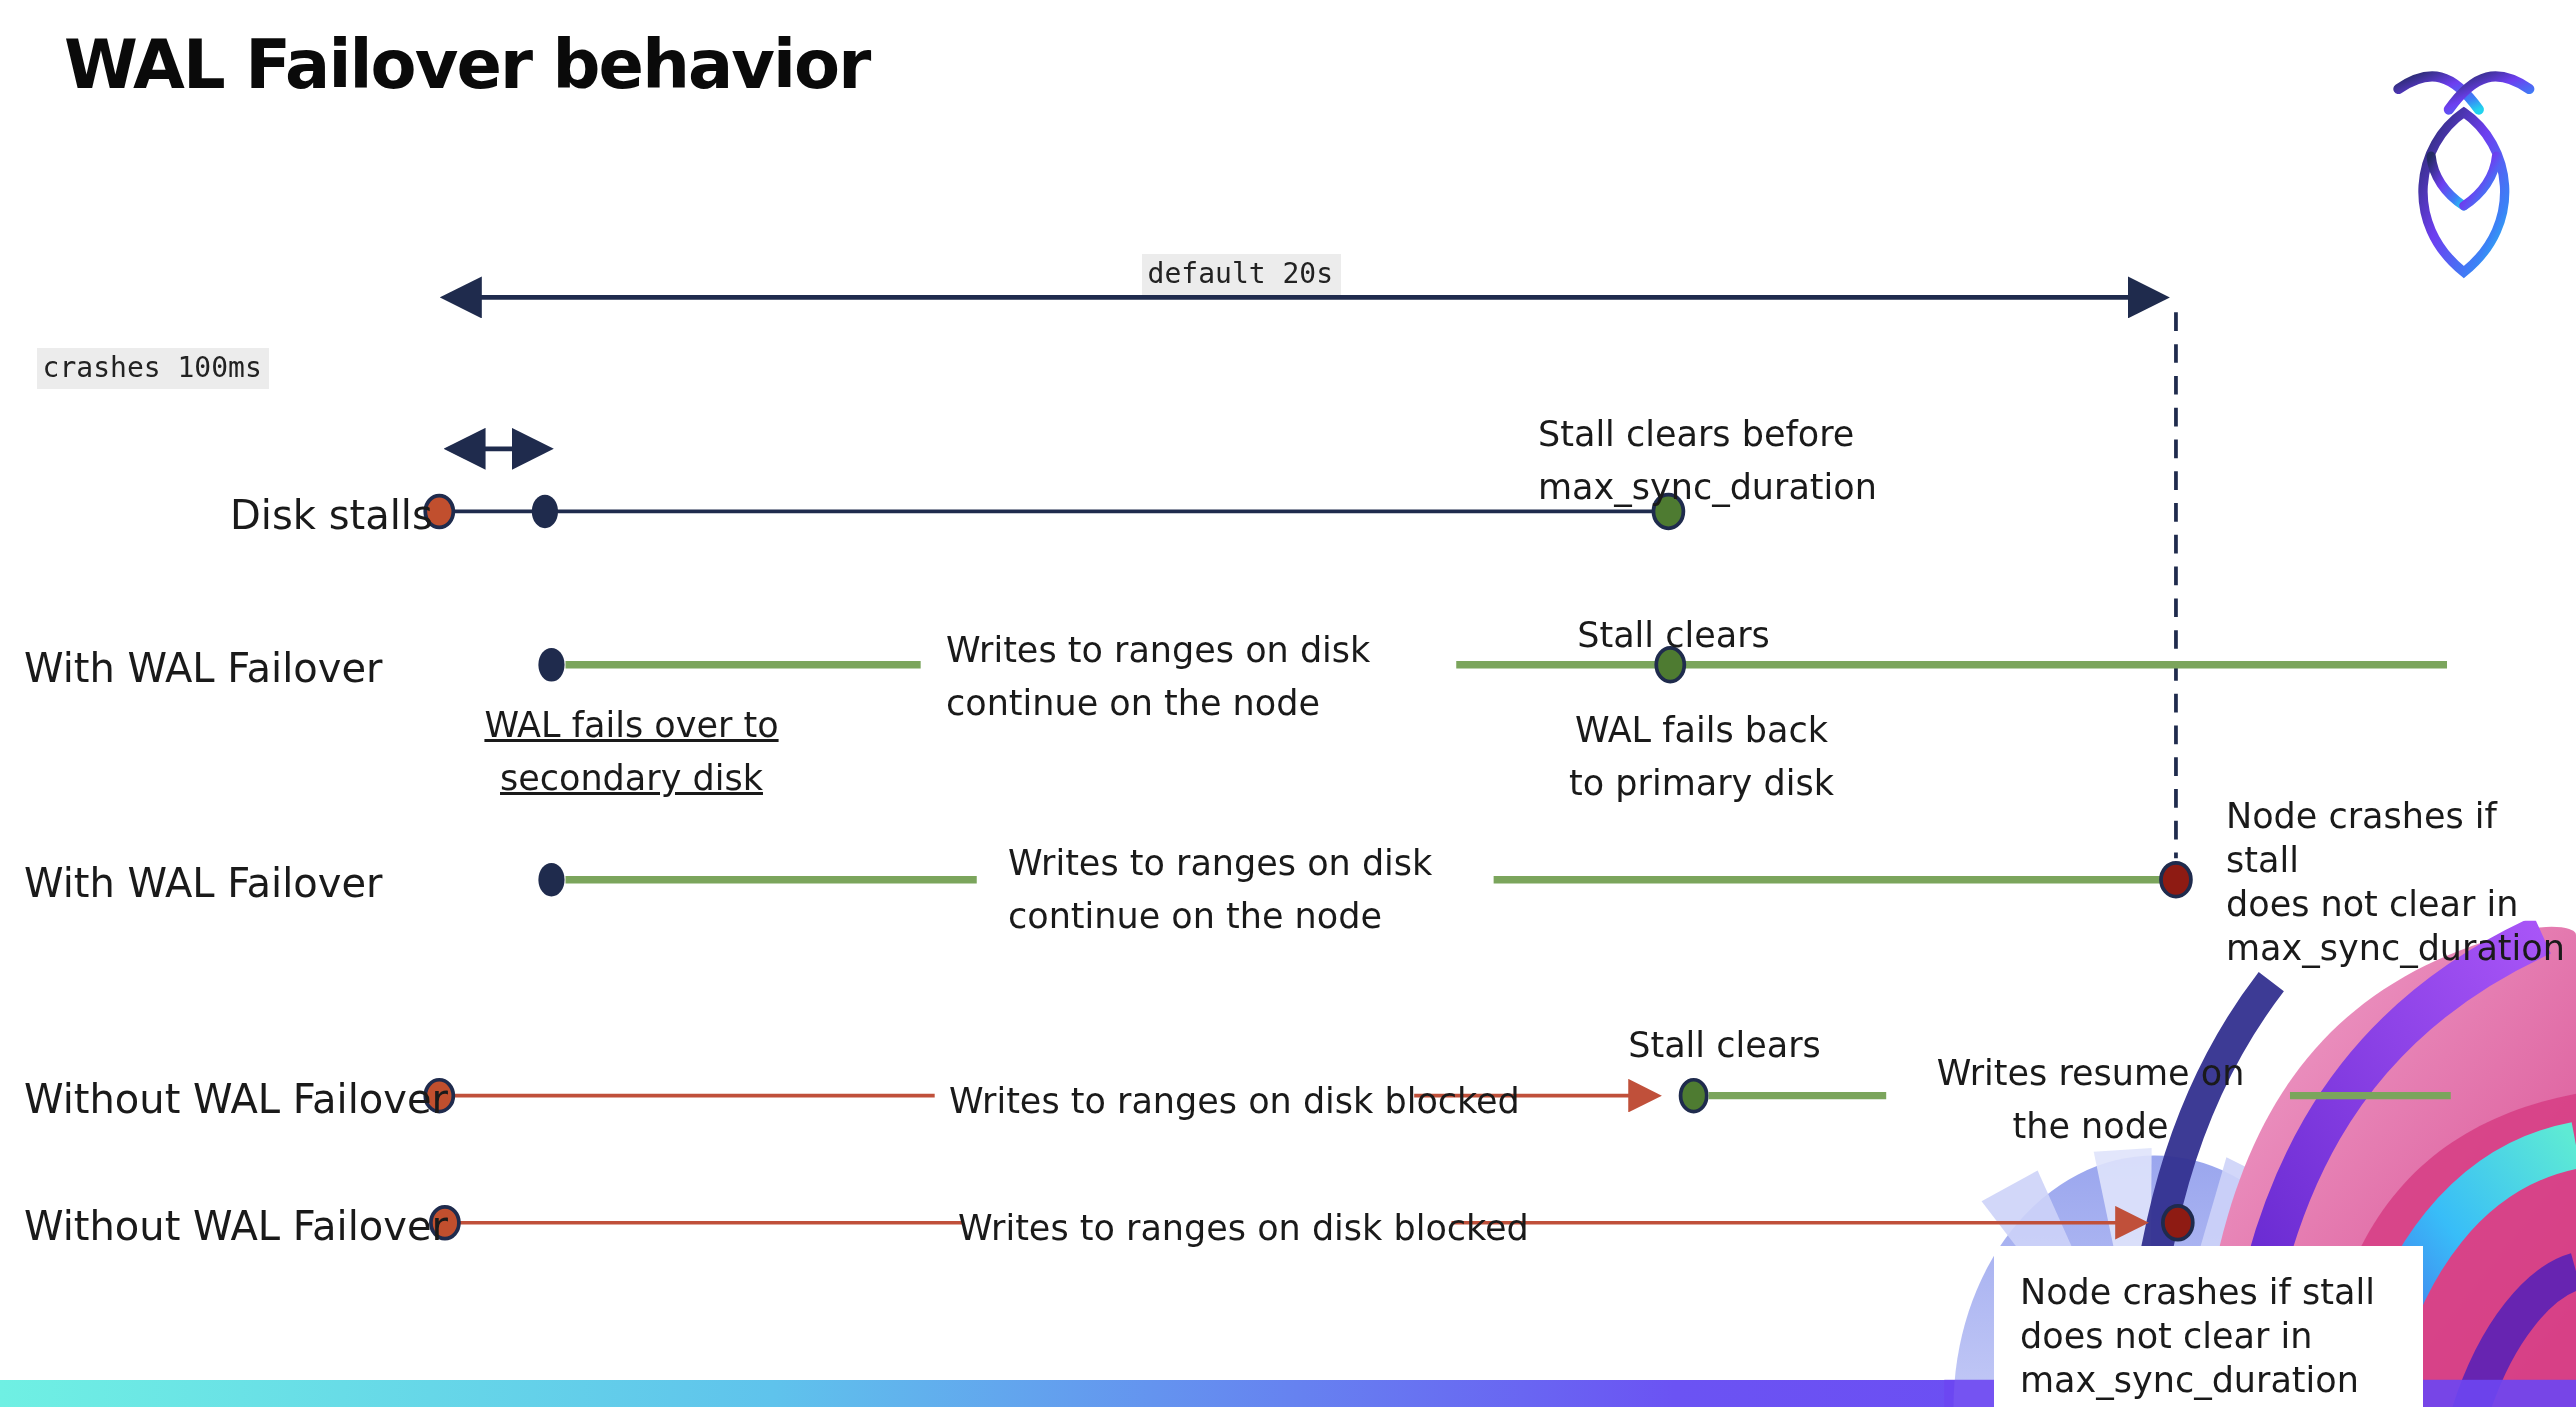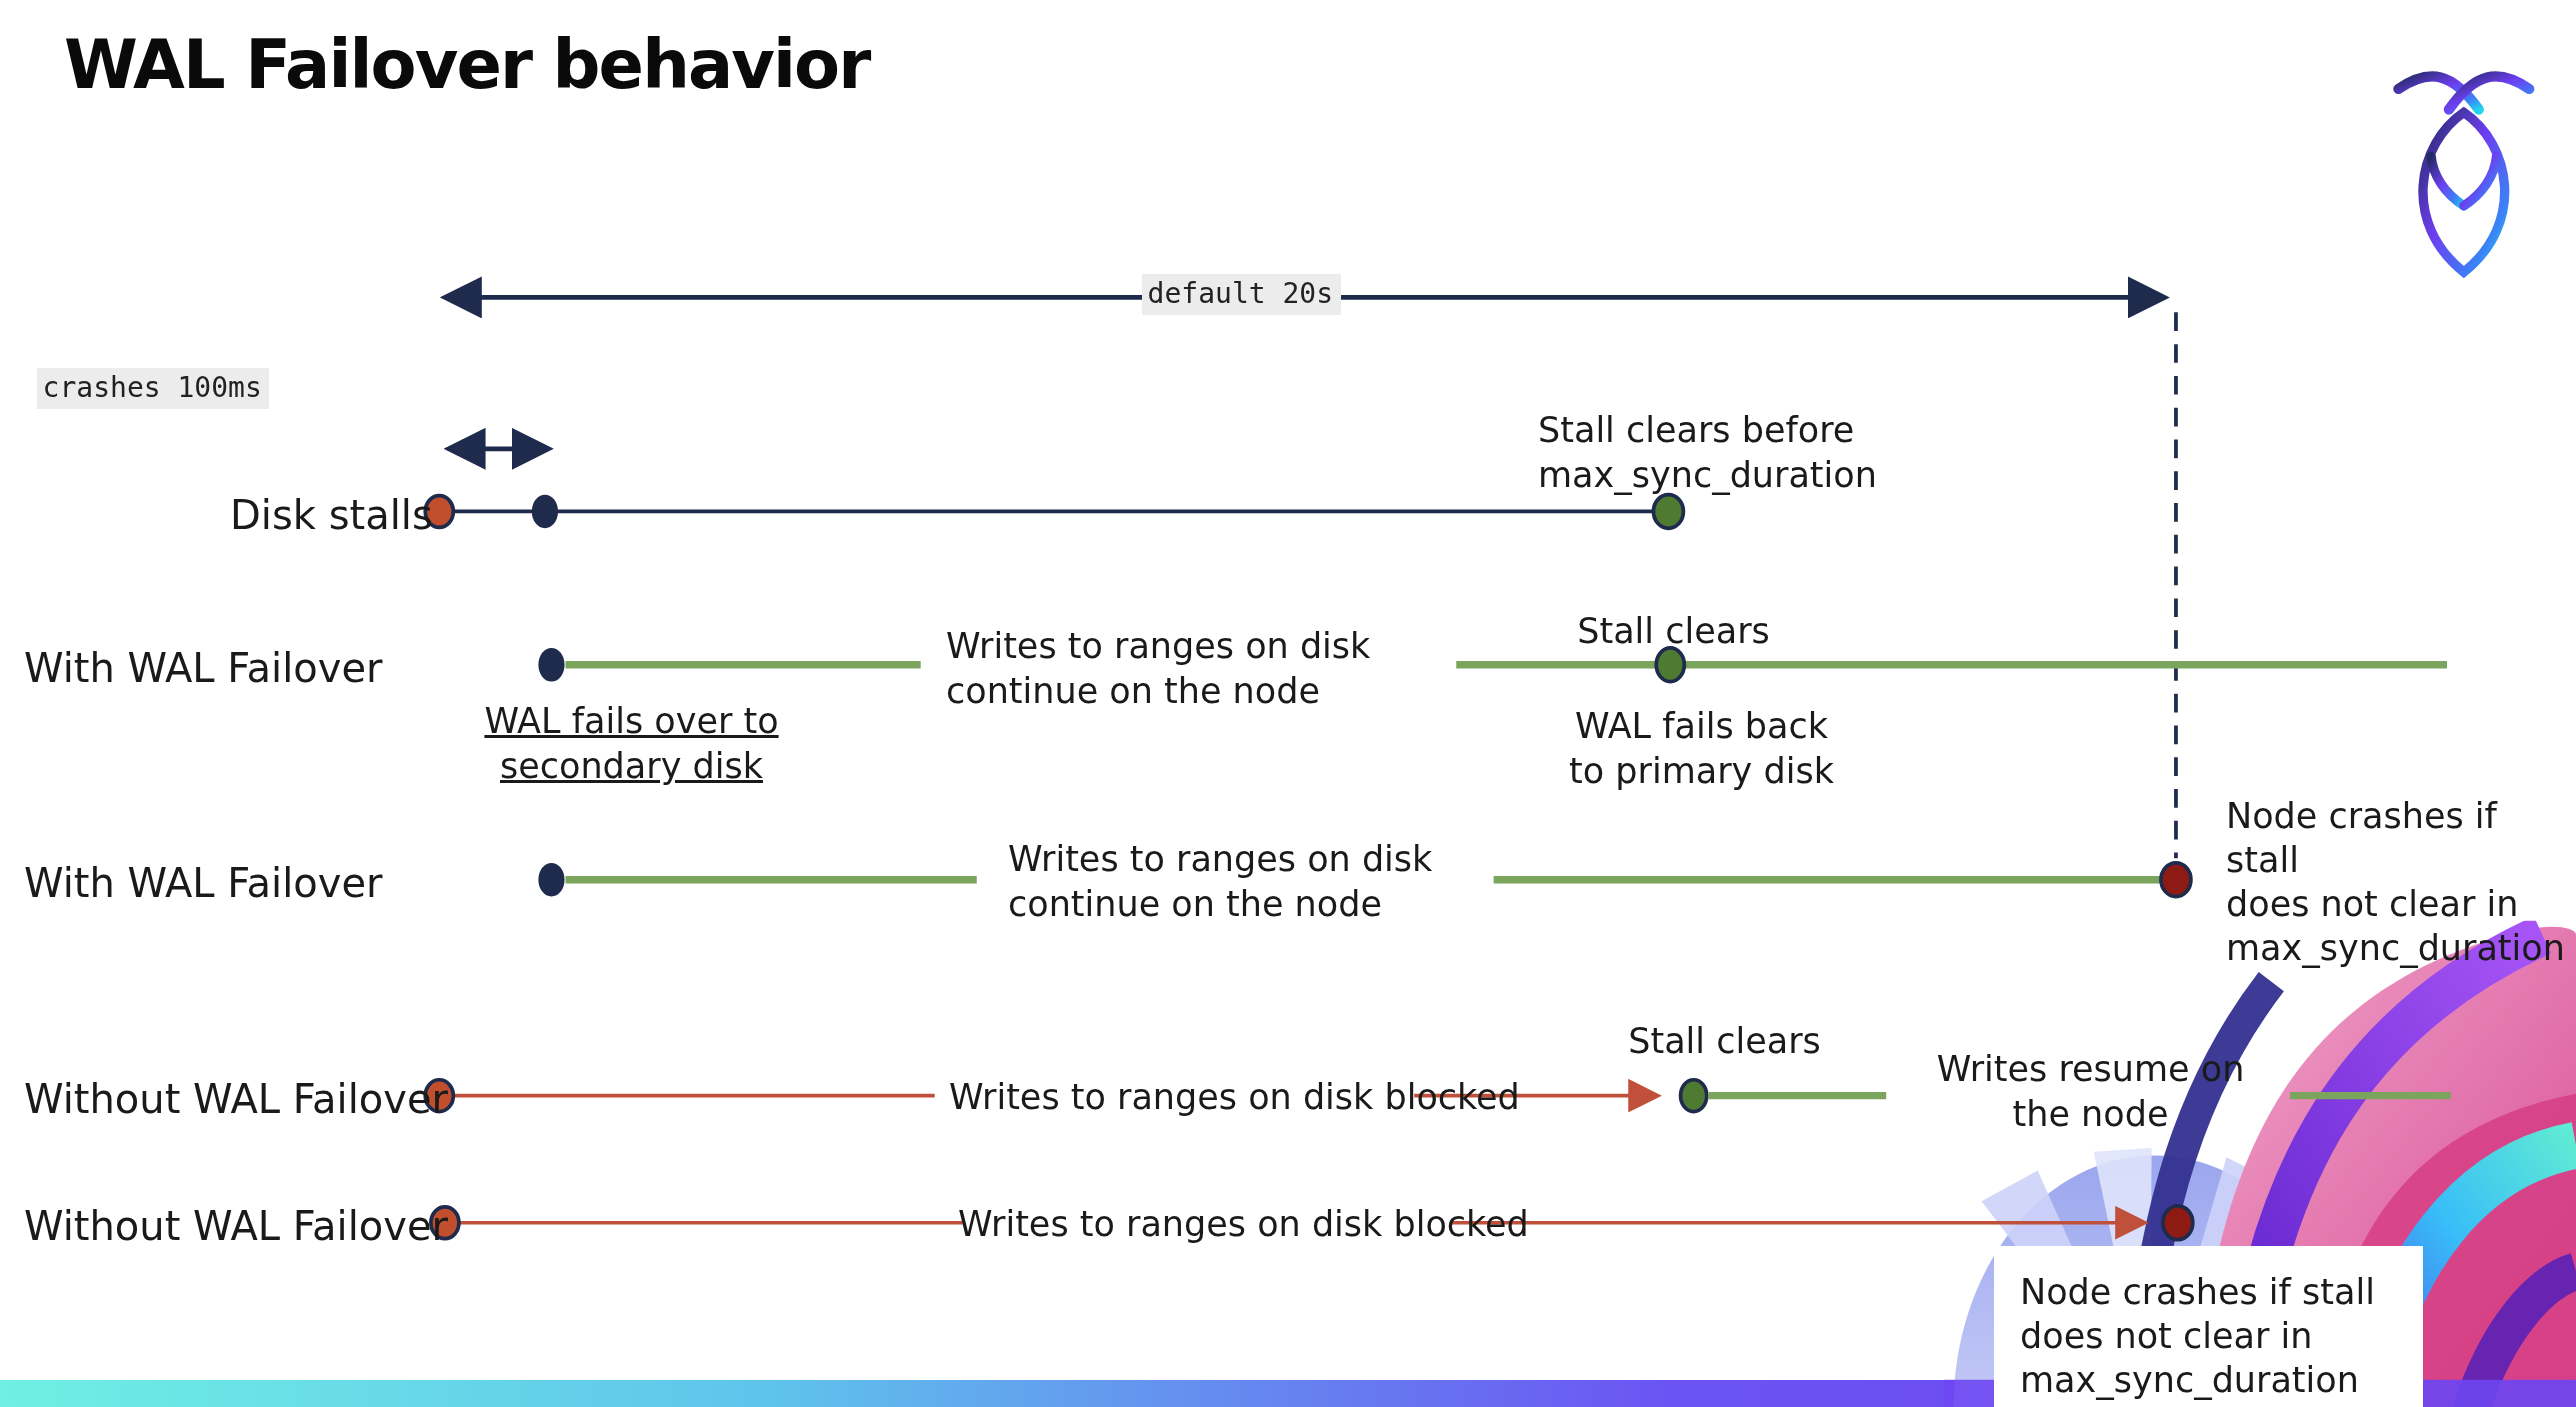--- a/index.html
+++ b/index.html
@@ -2,24 +2,24 @@
 <html style="font-size:15px"><head>
 <meta charset="utf-8">
 <style>
   html,body{margin:0;padding:0;background:#ffffff;}
   body{width:2576px;height:1408px;position:relative;overflow:hidden;
        font-family:"DejaVu Sans","Liberation Sans",sans-serif;color:#111;}
   .abs{position:absolute;}
   .pre{white-space:pre-line;}
   #title{left:64px;top:26px;font-size:67px;font-weight:800;letter-spacing:-1.9px;color:#0a0a0a;z-index:4;}
   .rowlabel{font-size:40px;color:#1a1a1a;z-index:4;}
-  .note{font-size:35px;line-height:45px;color:#1a1a1a;z-index:4;}
+  .note{font-size:35px;line-height:53px;color:#1a1a1a;z-index:4;}
   .center{text-align:center;}
   .mono{font-family:"DejaVu Sans Mono","Liberation Mono",monospace;font-size:28px;line-height:37px;
-        color:#222;display:flex;flex-direction:column;align-items:flex-start;gap:3.7px;z-index:4;margin-top:20px;}
+        color:#222;display:flex;flex-direction:column;align-items:flex-start;gap:3.7px;z-index:4;}
   .mono span{background:#ececec;padding:0.9px 7.5px 2.8px 5.6px;}
   #bottom-bar{left:0;top:1380px;width:2576px;height:28px;z-index:1;
     background:linear-gradient(90deg,#6ff0e3 0%,#5fc3ec 30%,#6b53f3 65%,#6d46f2 100%);}
   #diagram-svg{left:0;top:0;z-index:2;}
   #crash-box{left:1994px;top:1246px;width:429px;height:162px;background:#ffffff;z-index:3;
     box-sizing:border-box;padding:24px 0 0 26px;}
   #crash-box .note{position:static;}
 </style>
 </head>
 <body>

